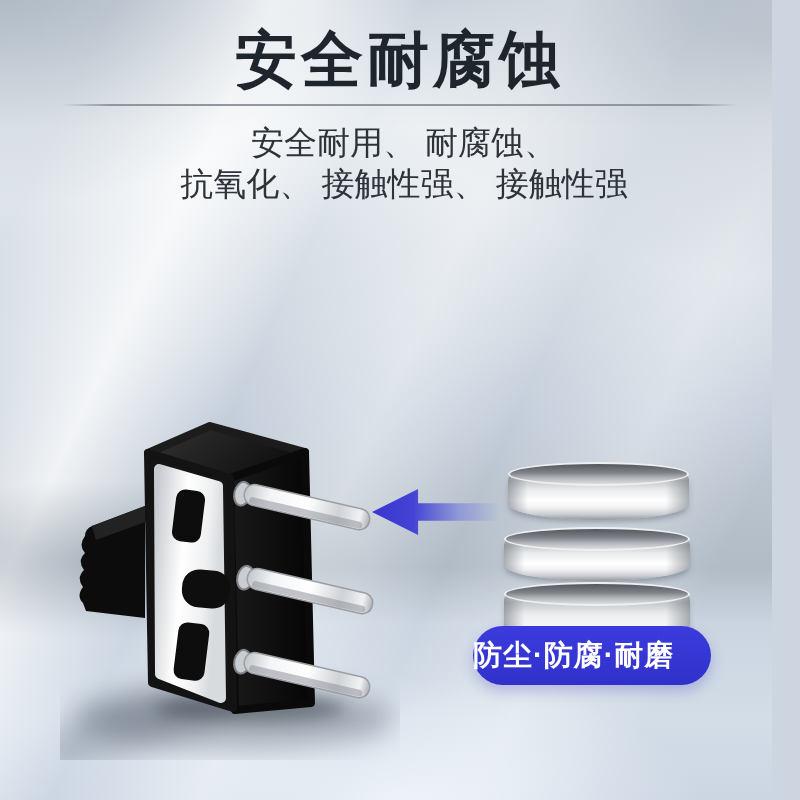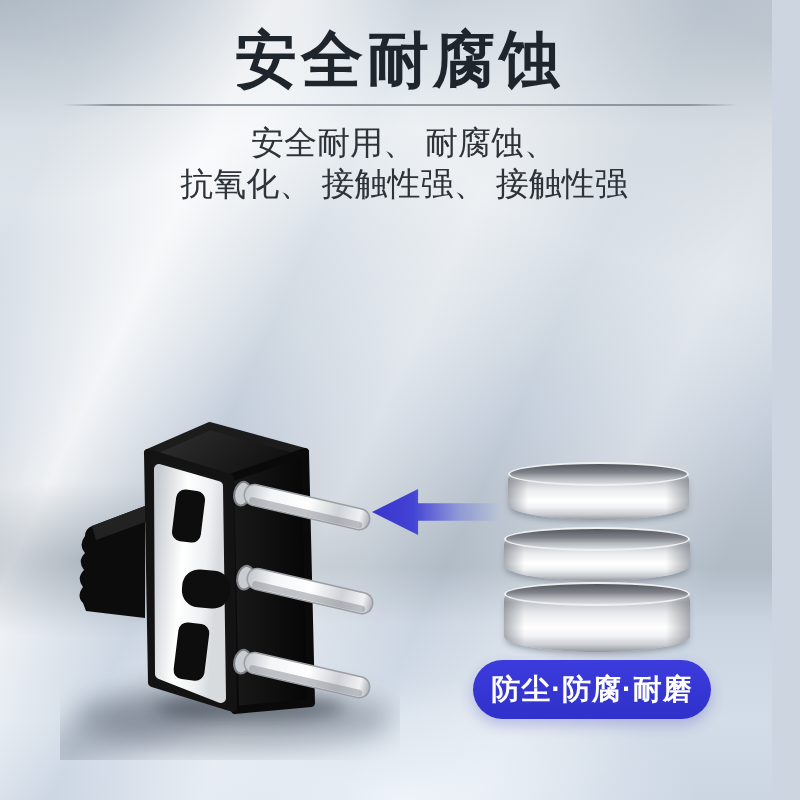--- a/index.html
+++ b/index.html
@@ -61,22 +61,22 @@
     position:absolute;left:0;right:0;top:0;height:24px;border-radius:50%;
     border:2px solid #edeff1;box-sizing:border-box;
     background:linear-gradient(180deg, #54585e 0%, #7d8187 42%, #b5b9be 72%, #dadde0 100%);
   }
   .disc1{left:4px;top:0;width:181px;height:58px;}
   .disc2{left:0;top:65px;width:186px;height:54px;}
   .disc3{left:0;top:120px;width:186px;height:70px;}
 
   
   .badge{
-    position:absolute;left:473px;top:660px;width:238px;height:59px;z-index:5;
-    border-radius:30px;display:flex;align-items:center;justify-content:center;
+    position:absolute;left:473px;top:626px;width:238px;height:59px;z-index:5;
+    border-radius:30px;display:flex;align-items:center;justify-content:flex-start;
     background:linear-gradient(180deg, #3c3cde 0%, #3030ca 100%);
     box-shadow:0 6px 14px rgba(46,46,180,.25);
   }
   .badge span{color:#ffffff;font-size:29px;font-weight:600;letter-spacing:1px;}
 </style>
 </head>
 <body>
 
 <div class="canvas">
 

